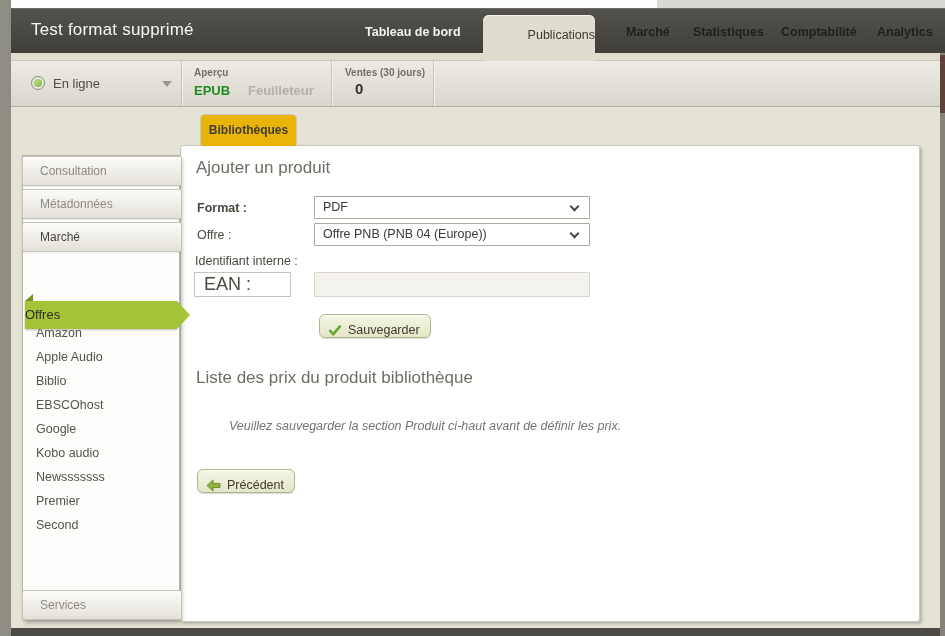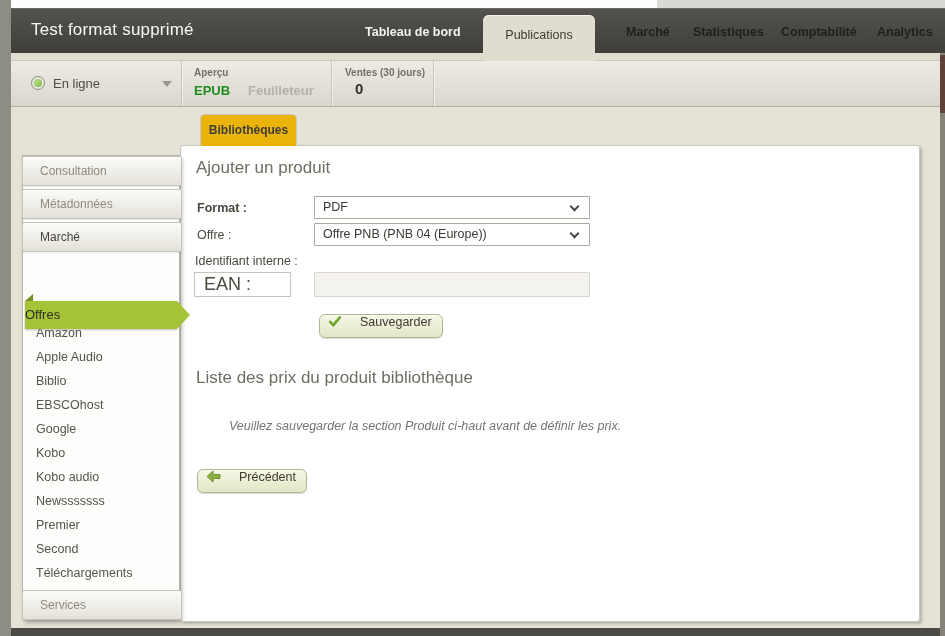--- a/index.html
+++ b/index.html
@@ -23,21 +23,21 @@
     background:linear-gradient(#55534d, #3f3e39);
     border-top:1px solid #6a6862;
     z-index:5;
   }
   .topbar-title { position:absolute; left:20px; top:11px; font-size:17px; color:#f7f6f1; letter-spacing:.2px; }
   .nav-dashboard { position:absolute; left:354px; top:16px; font-size:12.5px; font-weight:bold; color:#f2f1ea; cursor:pointer; }
   .nav-tab-active {
     position:absolute; left:472px; top:6px; width:112px; height:46px;
     background:#e0ddd0; border-radius:6px 6px 0 0;
     box-shadow:inset 0 1px 0 #f4f2e9;
-    text-align:center; line-height:40px; font-size:12.5px; color:#3b3a33; cursor:pointer;
+    text-align:right; line-height:40px; font-size:12.5px; color:#3b3a33; cursor:pointer;
   }
   .nav-item { position:absolute; top:16px; font-size:12.5px; font-weight:bold; color:#201f1c; cursor:pointer; }
   .nav-marche { left:615px; } .nav-stats { left:682px; } .nav-compta { left:770px; } .nav-analytics { left:866px; }
   .topbar-gap { position:absolute; left:11px; top:53px; width:929px; height:7px; background:#e0ddd0; }
 
   
   .statusbar {
     position:absolute; left:11px; top:60px; width:929px; height:47px;
     background:linear-gradient(#edebe3,#d8d6cd);
     border-top:1px solid #c9c7be; border-bottom:1px solid #b1afa6;
@@ -131,23 +131,22 @@
   }
   .ean-input {
     position:absolute; left:133px; top:126px; width:276px; height:25px;
     background:#f3f2ec; border:1px solid #d7d5cc; border-radius:1px;
   }
   .btn {
     position:absolute; height:24px;
     background:linear-gradient(#f5f6e6,#e3e6c6);
     border:1px solid #b2b68f; border-radius:6px;
     font-size:12.5px; color:#3d3b31; cursor:pointer;
-    display:flex; align-items:flex-start; padding:0 10px 0 8px;
+    display:flex; align-items:flex-end; padding:0 10px 0 8px;
     box-shadow:0 1px 1px rgba(0,0,0,.15), inset 0 1px 0 #fbfcf3;
-    gap:12px;
   }
   .btn-save { left:138px; top:168px; }
   .btn-back { left:16px; top:323px; }
   .btn svg { margin-right:6px; }
   .notice { position:absolute; left:48px; top:273px; font-size:12.5px; font-style:italic; color:#737373; }
 </style>
 </head>
 <body>
 
 <div class="left-strip"></div>
@@ -233,22 +232,20 @@
 
   <div class="ribbon">Offres</div>
 
   <div class="sub-list">
     <div class="sub-item">Librairies</div>
     <div class="sub-item">Amazon</div>
     <div class="sub-item">Apple Audio</div>
     <div class="sub-item">Biblio</div>
     <div class="sub-item">EBSCOhost</div>
     <div class="sub-item">Google</div>
-    <div class="sub-item">Kobo</div>
     <div class="sub-item">Kobo audio</div>
     <div class="sub-item">Newsssssss</div>
     <div class="sub-item">Premier</div>
     <div class="sub-item">Second</div>
-    <div class="sub-item">Téléchargements</div>
   </div>
 
   <div class="acc-header acc-services">Services</div>
 </div>
 
 </body></html>

